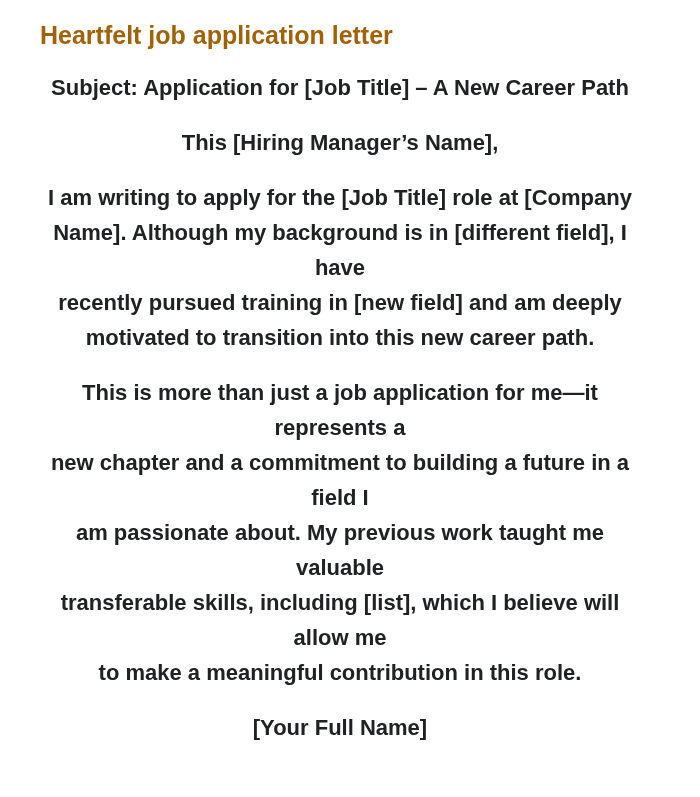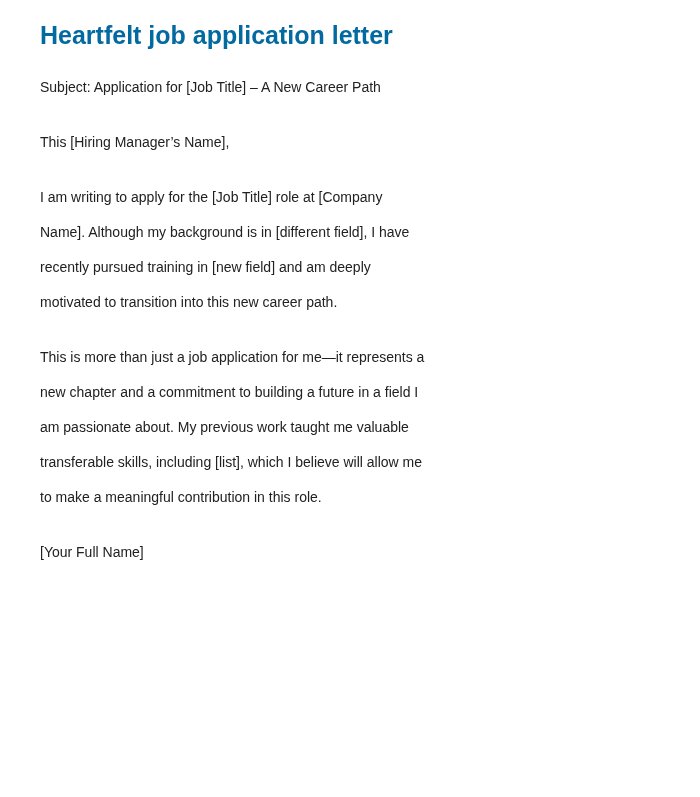--- a/index.html
+++ b/index.html
@@ -17,30 +17,31 @@
   .doc {
     box-sizing: border-box;
     padding: 19px 40px 27px 40px;
     width: 700px;
   }
   .doc-title {
     margin: 0 0 18px 0;
     font-size: 25px;
     line-height: 33px;
     font-weight: 700;
-    color: #0369a1;
+    color: #a16207;
     letter-spacing: 0;
   }
   .doc p {
     margin: 0 0 20px 0;
     width: 600px;
-    font-size: 14px;
+    font-size: 22px;
     line-height: 35px;
-    font-weight: 400;
+    font-weight: 700;
     color: #202122;
+    text-align: center;
   }
   .doc p.multiline {
     white-space: pre-line;
   }
   .doc p:last-child {
     margin-bottom: 4px;
   }
 </style>
 </head>
 <body>

